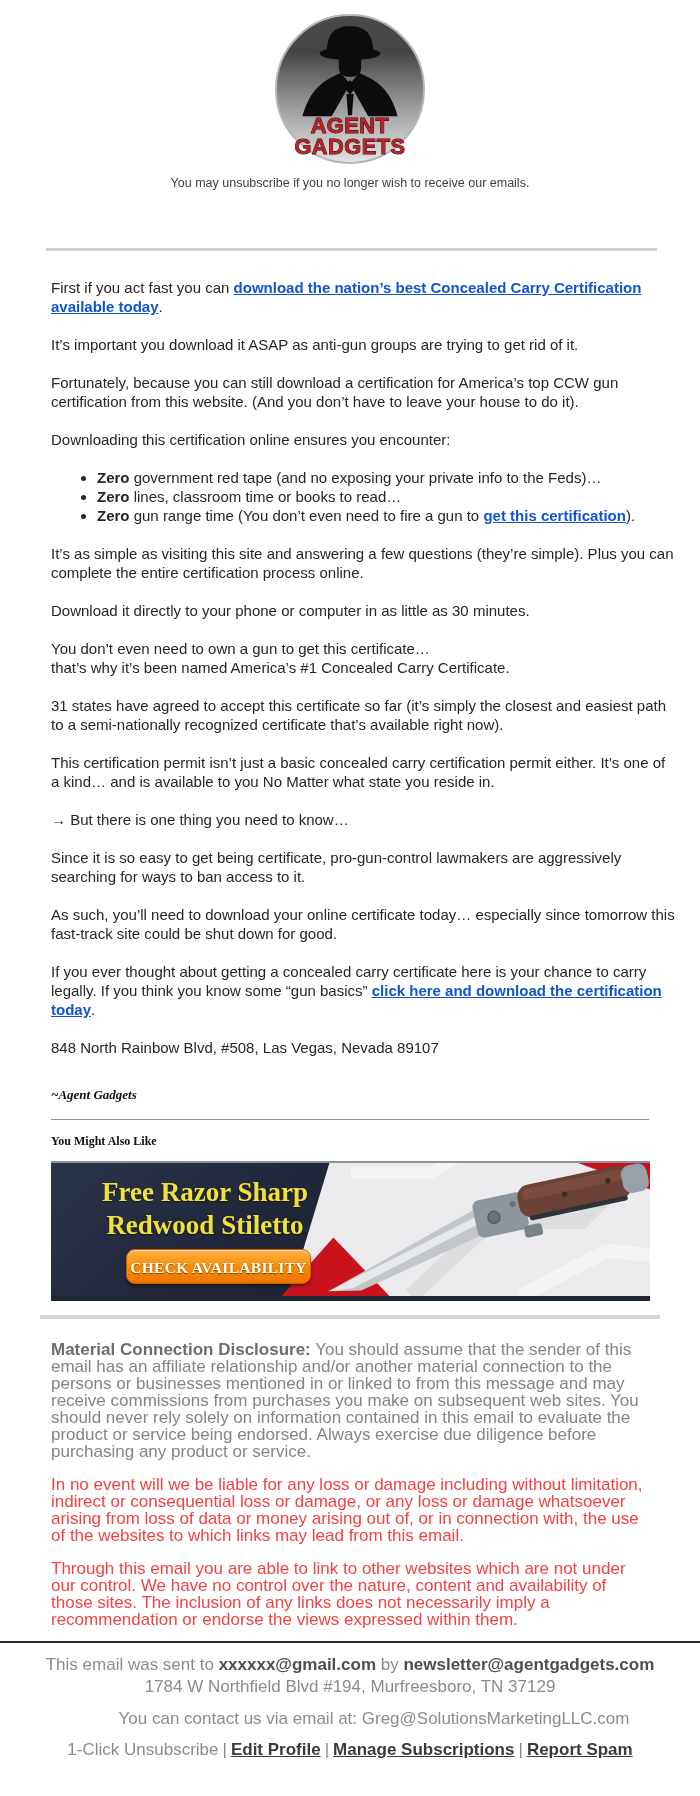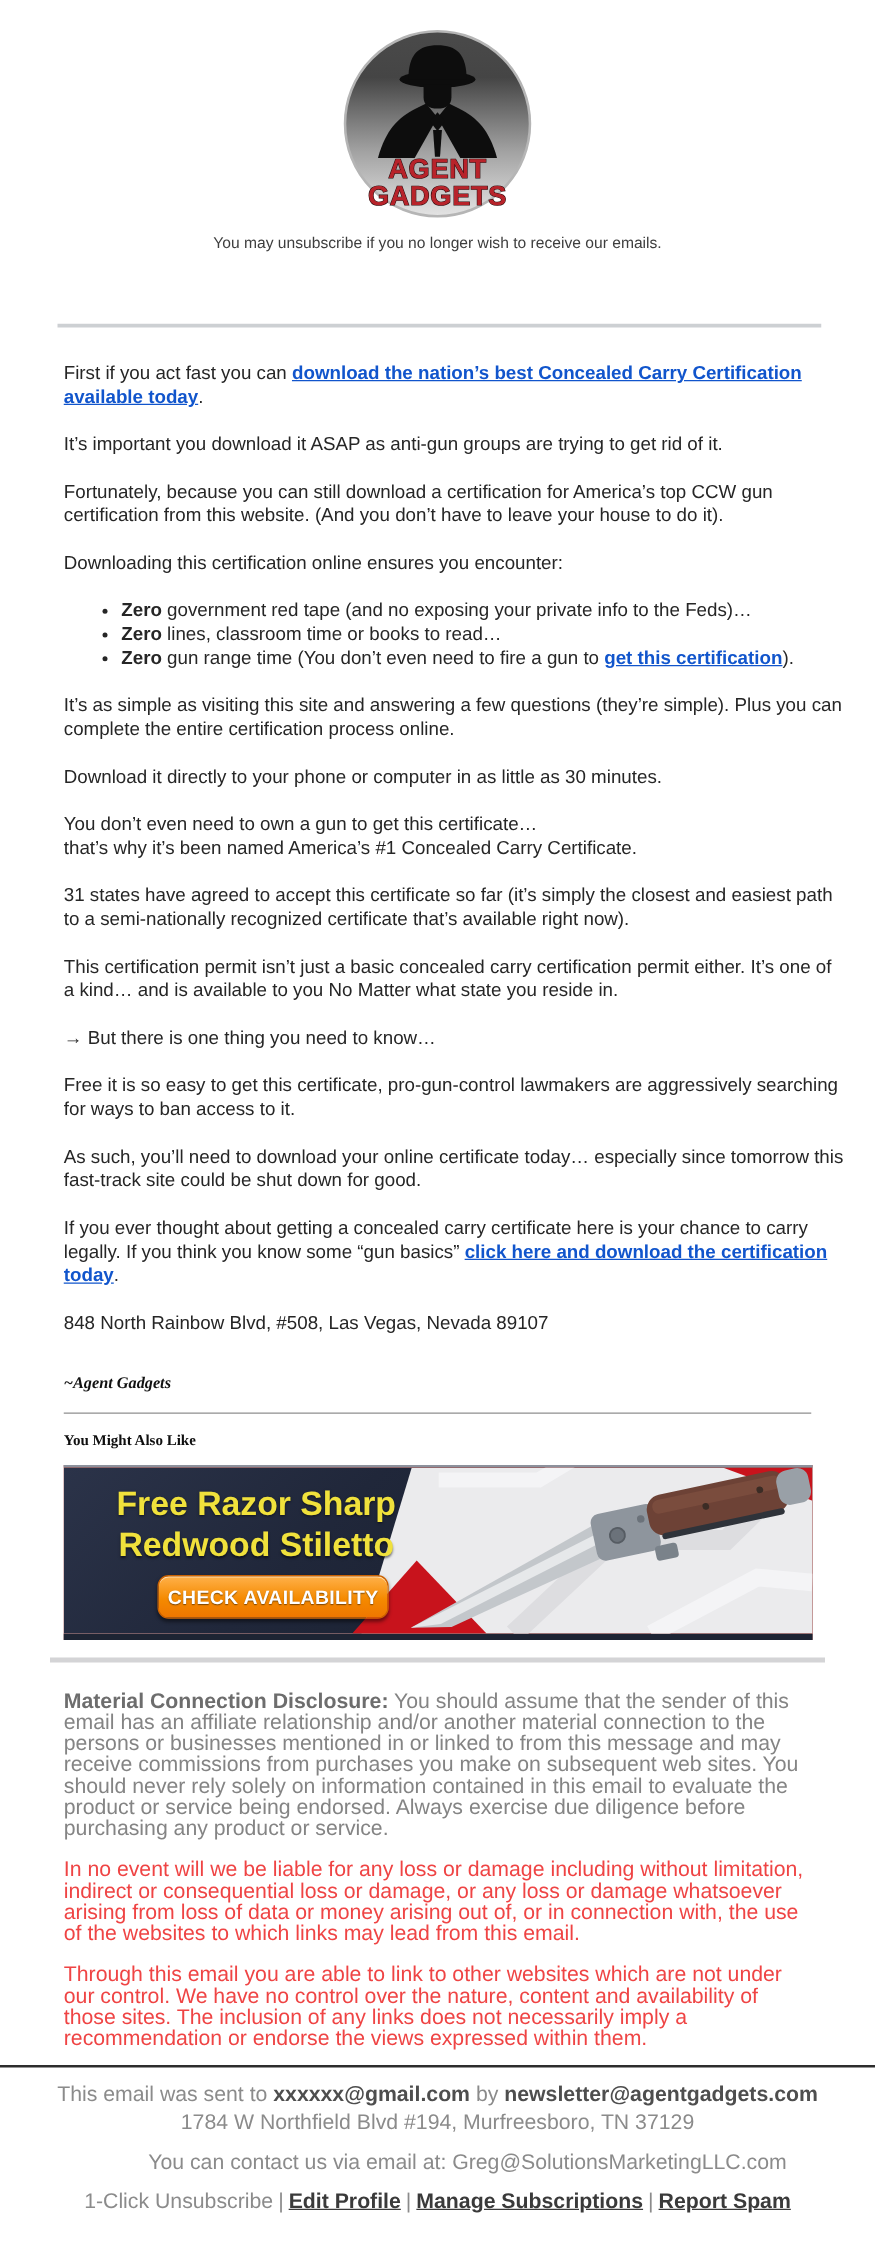--- a/index.html
+++ b/index.html
@@ -1,38 +1,38 @@
 <!DOCTYPE html>
 <html><head>
 <meta charset="utf-8">
 <style>
   html,body{margin:0;padding:0;}
   body{width:700px;background:#ffffff;font-family:"Liberation Sans",sans-serif;}
 
   
-  .logo-wrap{padding-top:23px;text-align:center;}
+  .logo-wrap{padding-top:13px;text-align:center;}
   svg.logo{width:152px;height:152px;display:inline-block;}
   .unsub{text-align:center;font-size:12.5px;color:#3e3e3e;margin-top:7px;}
 
   .divider-top{height:3px;background:#cdd0d3;margin:58px 43px 0 46px;}
 
   
   .content{padding:0 25px 0 51px;font-size:15px;line-height:19px;color:#262626;}
   .content p{margin:19px 0;}
   .content p.first{margin-top:27px;}
   a.textlink{color:#1155cc;font-weight:bold;text-decoration:underline;cursor:pointer;}
   ul.zero-list{margin:19px 0;padding-left:46px;}
   ul.zero-list li{margin:0;}
 
   .signature{margin:30px 51px 0;font-family:"Liberation Serif",serif;font-style:italic;font-weight:bold;font-size:13px;color:#111;}
   .divider-mid{height:1px;background:#8f8f8f;margin:16px 51px 0;}
   .also-heading{margin:14px 51px 0;font-family:"Liberation Serif",serif;font-weight:bold;font-size:12px;color:#0f0f0f;}
 
   
-  .banner{position:relative;margin:12px 50px 12px 51px;height:133px;overflow:hidden;background:#7f1d1d;border-top:2px solid #8d919c;border-bottom:5px solid #1d2433;cursor:pointer;}
+  .banner{position:relative;margin:12px 50px 12px 51px;height:133px;overflow:hidden;background:#8b5cf6;border-top:2px solid #8d919c;border-bottom:5px solid #1d2433;cursor:pointer;font-family:Liberation Serif, serif;}
   .banner .maze{position:absolute;left:0;top:0;width:100%;height:100%;}
   .banner .navy{position:absolute;left:0;top:0;bottom:0;width:56%;background:linear-gradient(135deg,#2b3349 0%,#20273a 55%,#1b2232 100%);clip-path:polygon(0 0,83% 0,71% 100%,0 100%);}
   .banner .red-wedge{position:absolute;left:38.5%;bottom:0;width:18%;height:44%;background:#c8131c;clip-path:polygon(0 100%,100% 100%,48% 0);}
   .banner .red-corner{position:absolute;right:0;top:0;width:12%;height:20%;background:#c8131c;clip-path:polygon(0 0,100% 0,100% 100%);}
   .banner .title{position:absolute;left:18px;top:13px;width:272px;text-align:center;color:#f0e13c;font-size:27px;font-weight:bold;line-height:33px;text-shadow:0 1px 2px rgba(0,0,0,.55);}
   .banner .cta{position:absolute;left:75px;top:86px;width:185px;height:35px;border-radius:9px;background:linear-gradient(#ffb14a,#f58a00 55%,#ee7600);border:1px solid #c96000;box-shadow:inset 0 1px 0 rgba(255,255,255,.55),0 2px 3px rgba(0,0,0,.45);color:#fff;font-weight:bold;font-size:15.5px;text-align:center;line-height:35px;letter-spacing:.3px;text-shadow:0 1px 1px rgba(0,0,0,.5);box-sizing:border-box;}
   .banner .knife{position:absolute;right:-10px;top:0;width:345px;height:130px;}
 
   .divider-thick{height:4px;background:#d4d4d6;margin:14px 40px 0;}
 
@@ -109,21 +109,21 @@
   <p>Download it directly to your phone or computer in as little as 30 minutes.</p>
 
   <p><span>You don’t even need to own a gun to get this certificate…</span><br><span>that’s why it’s been named America’s #1 Concealed Carry Certificate.</span></p>
 
   <p>31 states have agreed to accept this certificate so far (it’s simply the closest and easiest path to a semi-nationally recognized certificate that’s available right now).</p>
 
   <p>This certification permit isn’t just a basic concealed carry certification permit either. It’s one of a kind… and is available to you No Matter what state you reside in.</p>
 
   <p>→ But there is one thing you need to know…</p>
 
-  <p>Free it is so easy to get this certificate, pro-gun-control lawmakers are aggressively searching for ways to ban access to it.</p>
+  <p>Since it is so easy to get being certificate, pro-gun-control lawmakers are aggressively searching for ways to ban access to it.</p>
 
   <p>As such, you’ll need to download your online certificate today… especially since tomorrow this fast-track site could be shut down for good.</p>
 
   <p><span>If you ever thought about getting a concealed carry certificate here is your chance to carry legally. If you think you know some “gun basics” </span><a class="textlink">click here and download the certification today</a><span>.</span></p>
 
   <p>848 North Rainbow Blvd, #508, Las Vegas, Nevada 89107</p>
 </div>
 
 <div class="signature">~Agent Gadgets</div>
 

